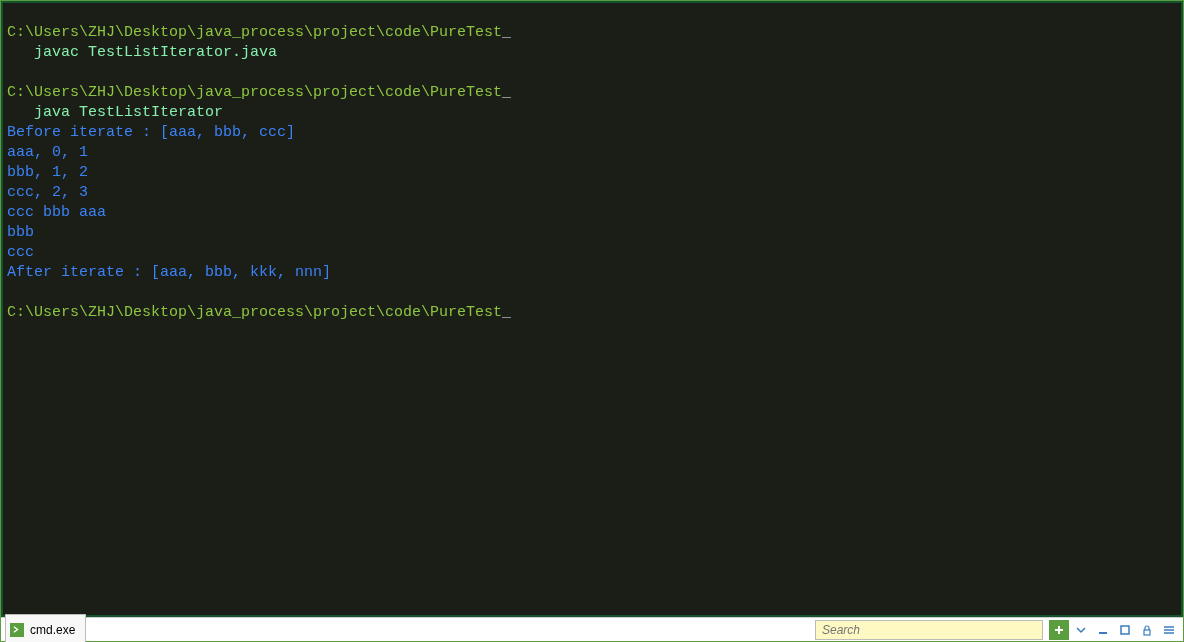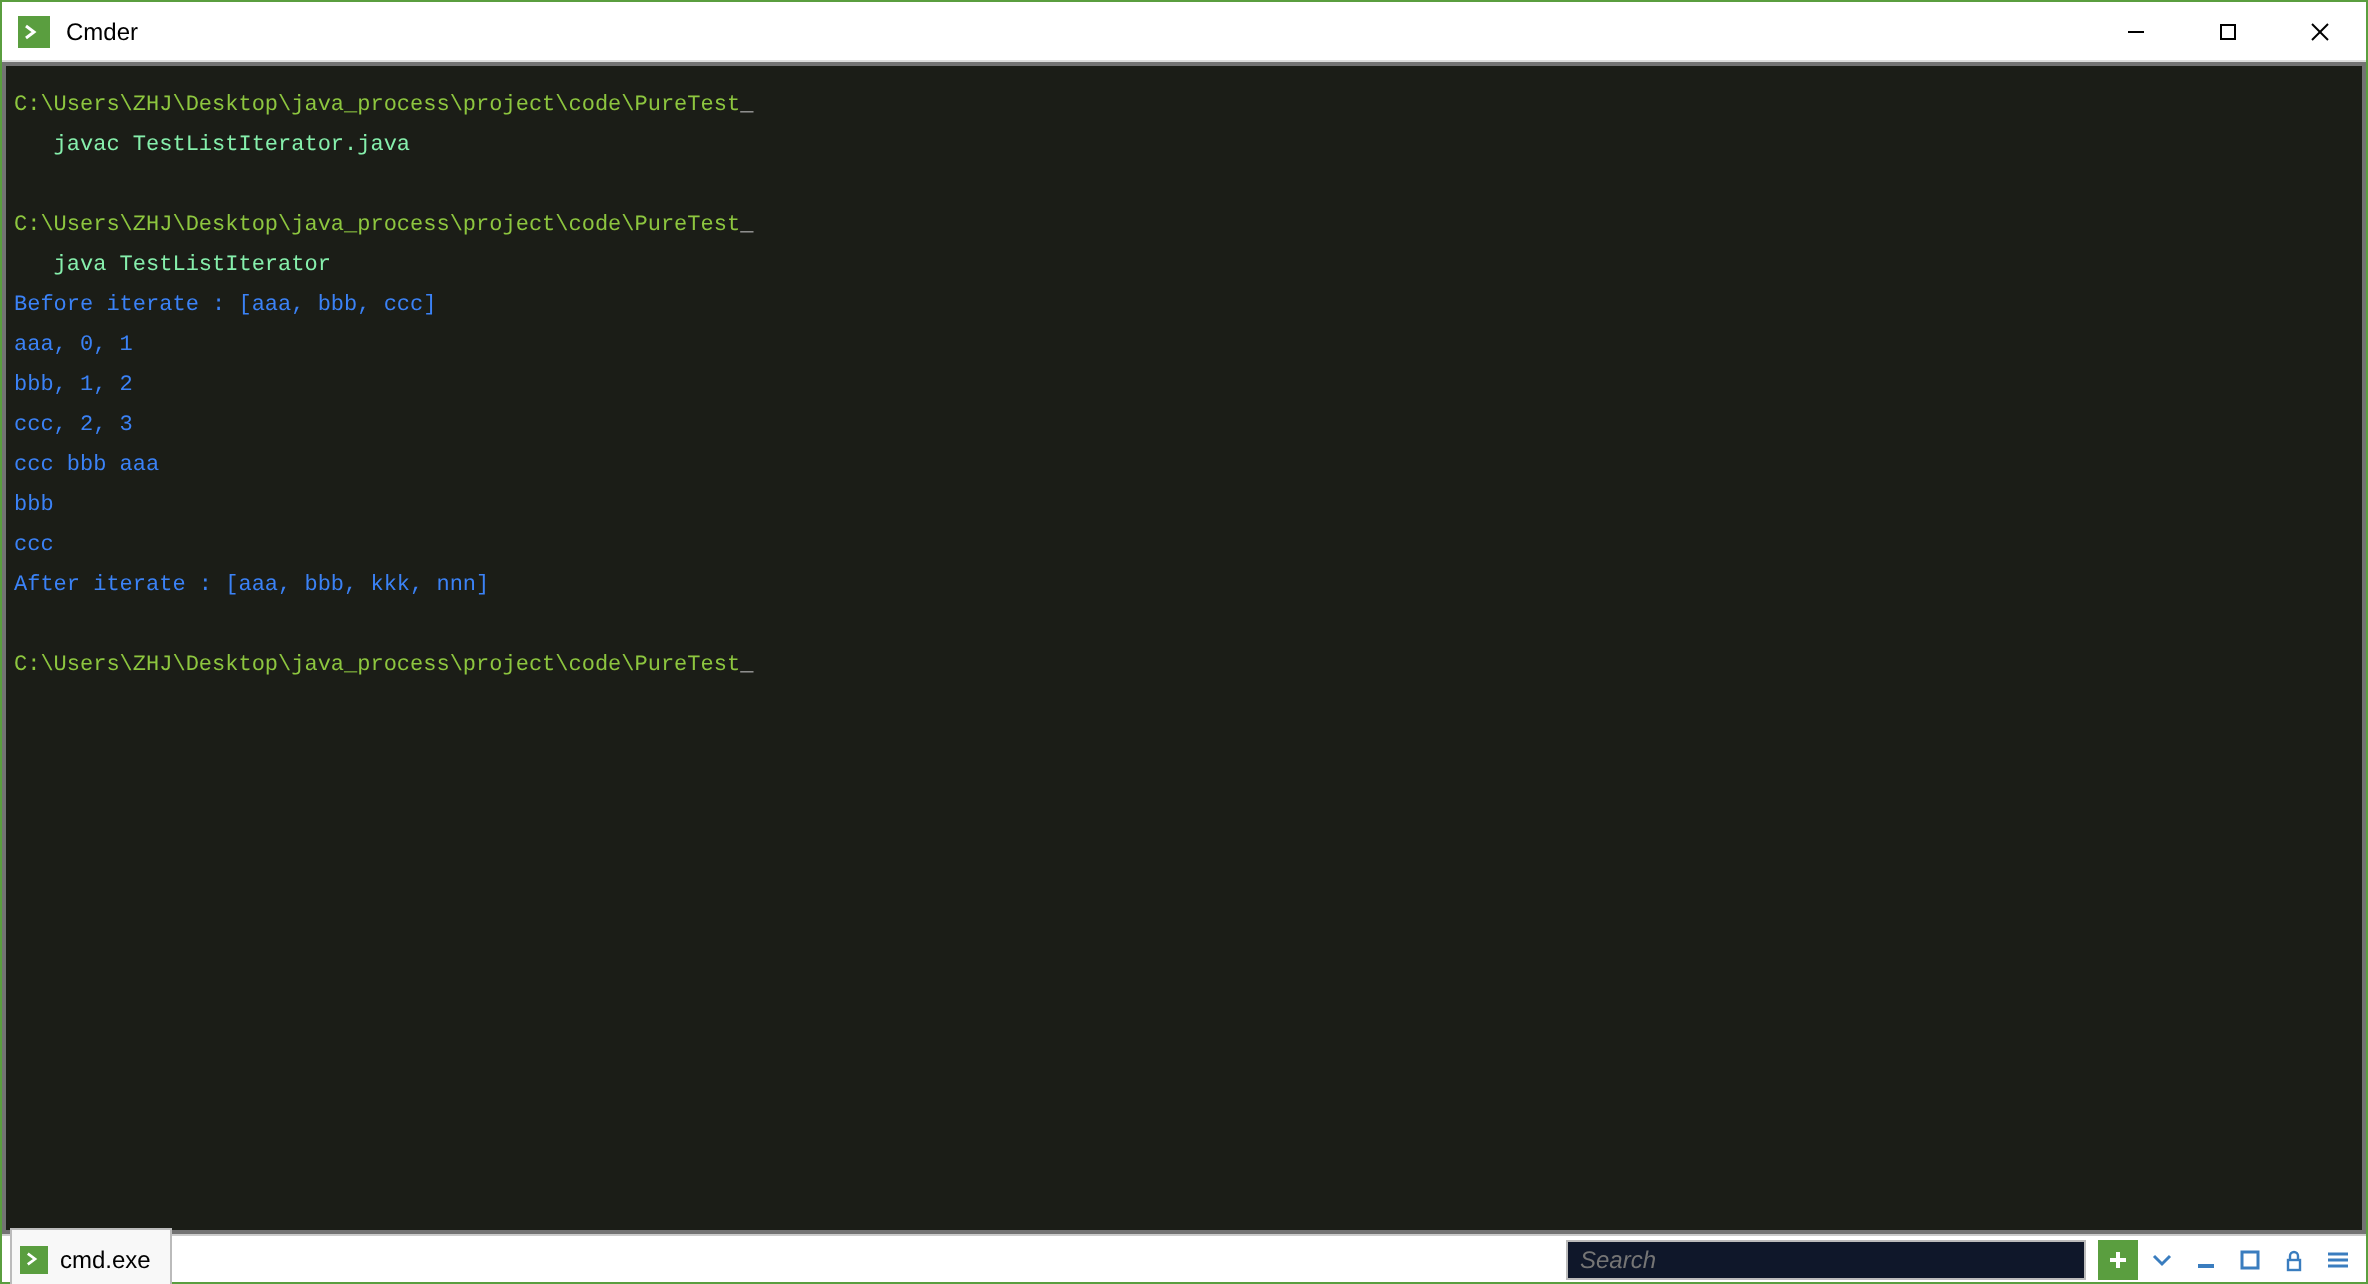--- a/index.html
+++ b/index.html
@@ -28,24 +28,24 @@
   .titlebar .spacer { flex: 1; }
   .winbtn {
     width: 46px; height: 30px;
     display: flex; align-items: center; justify-content: center;
     font-size: 14px; color: #000;
   }
 
   .terminal {
     flex: 1;
     background: #1b1d17;
-    border: 2px solid #737373;
-    padding: 10px 4px;
+    border: 2px solid #14532d;
+    padding: 20px 4px;
     font-family: Consolas, "Courier New", monospace;
-    font-size: 11px;
+    font-size: 15px;
     line-height: 20px;
     color: #d0d0d0;
     white-space: pre;
     overflow: hidden;
   }
   .prompt { color: #8dc63f; }
   .cursor { color: #bfbfbf; }
   .cmd { color: #86efac; }
   .out { color: #3b82f6; }
 
@@ -65,66 +65,41 @@
     height: 32px;
   }
   .statusbar .tab .ticon {
     width: 14px; height: 14px;
     background: #5a9e3f;
     display: flex; align-items: center; justify-content: center;
   }
   .statusbar .tab .ticon svg { width: 9px; height: 9px; }
   .statusbar .spacer { flex: 1; }
   .statusbar .search {
-    width: 260px; height: 20px;
+    width: 228px; height: 20px;
     border: 1px solid #bbb;
     font-size: 12px; font-style: italic;
     color: #888;
     padding: 0 6px;
-    background: #0f172a;
+    background: #fef9c3;
   }
   .statusbar .sb-icons { display: flex; align-items: center; gap: 2px; margin-left: 6px; }
   .sb-btn {
     width: 20px; height: 20px;
     display: flex; align-items: center; justify-content: center;
     border: 1px solid transparent;
   }
   .sb-btn svg { width: 14px; height: 14px; }
   .sb-green { background: #5a9e3f; }
 </style>
 </head>
 <body>
 
 <div class="window">
 
-  <div class="titlebar">
-    <div class="icon">
-      <svg viewBox="0 0 10 10">
-          <path d="M1 2 L5 5 L1 8" stroke="#fff" stroke-width="1.5" fill="none"></path>
-        </svg>
-    </div>
-    <div class="title">Cmder</div>
-    <div class="spacer"></div>
-    <div class="winbtn">
-      <svg width="10" height="10" viewBox="0 0 10 10">
-          <line x1="1" y1="5" x2="9" y2="5" stroke="#000" stroke-width="1"></line>
-        </svg>
-    </div>
-    <div class="winbtn">
-      <svg width="10" height="10" viewBox="0 0 10 10">
-          <rect x="1.5" y="1.5" width="7" height="7" stroke="#000" stroke-width="1" fill="none"></rect>
-        </svg>
-    </div>
-    <div class="winbtn close">
-      <svg width="10" height="10" viewBox="0 0 10 10">
-          <line x1="1" y1="1" x2="9" y2="9" stroke="#000" stroke-width="1"></line>
-          <line x1="9" y1="1" x2="1" y2="9" stroke="#000" stroke-width="1"></line>
-        </svg>
-    </div>
-  </div>
 
   <div class="terminal"><div><span class="prompt">C:\Users\ZHJ\Desktop\java_process\project\code\PureTest</span><span class="cursor">_</span></div><div class="cmd">   javac TestListIterator.java</div><div>&nbsp;</div><div><span class="prompt">C:\Users\ZHJ\Desktop\java_process\project\code\PureTest</span><span class="cursor">_</span></div><div class="cmd">   java TestListIterator</div><div class="out">Before iterate : [aaa, bbb, ccc]</div><div class="out">aaa, 0, 1</div><div class="out">bbb, 1, 2</div><div class="out">ccc, 2, 3</div><div class="out">ccc bbb aaa</div><div class="out">bbb</div><div class="out">ccc</div><div class="out">After iterate : [aaa, bbb, kkk, nnn]</div><div>&nbsp;</div><div><span class="prompt">C:\Users\ZHJ\Desktop\java_process\project\code\PureTest</span><span class="cursor">_</span></div></div>
 
   <div class="statusbar">
     <div class="tab">
       <div class="ticon">
         <svg viewBox="0 0 10 10">
             <path d="M1 2 L5 5 L1 8" stroke="#fff" stroke-width="1.5" fill="none"></path>
           </svg>
       </div>

